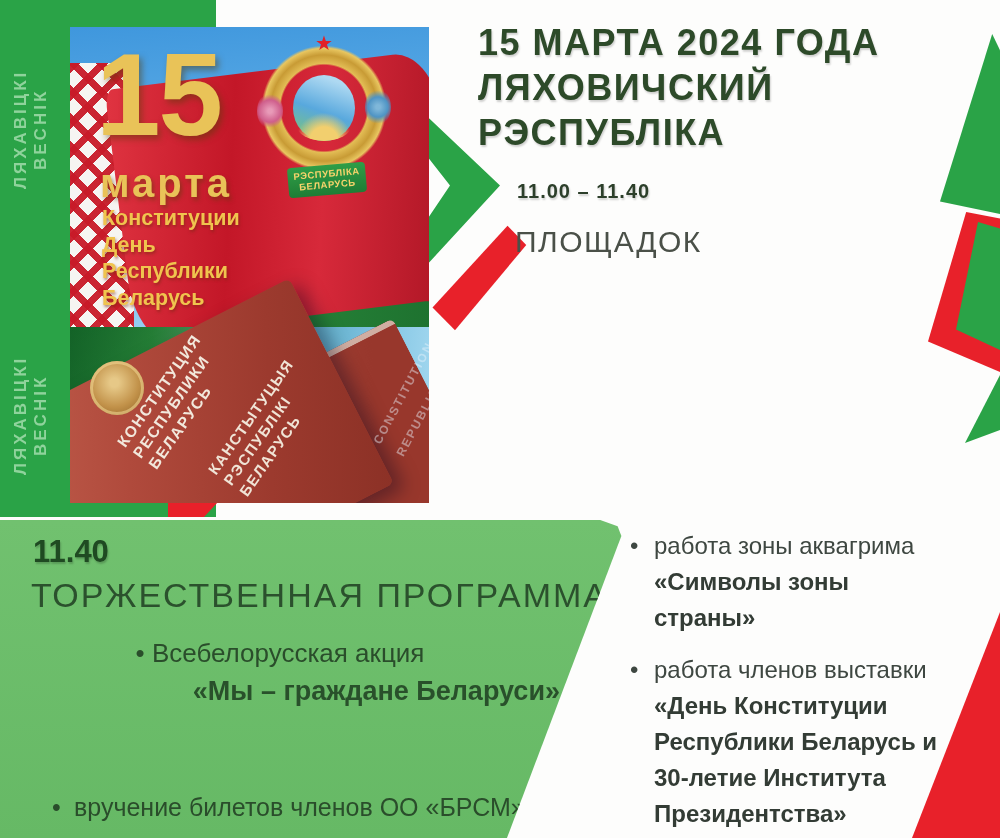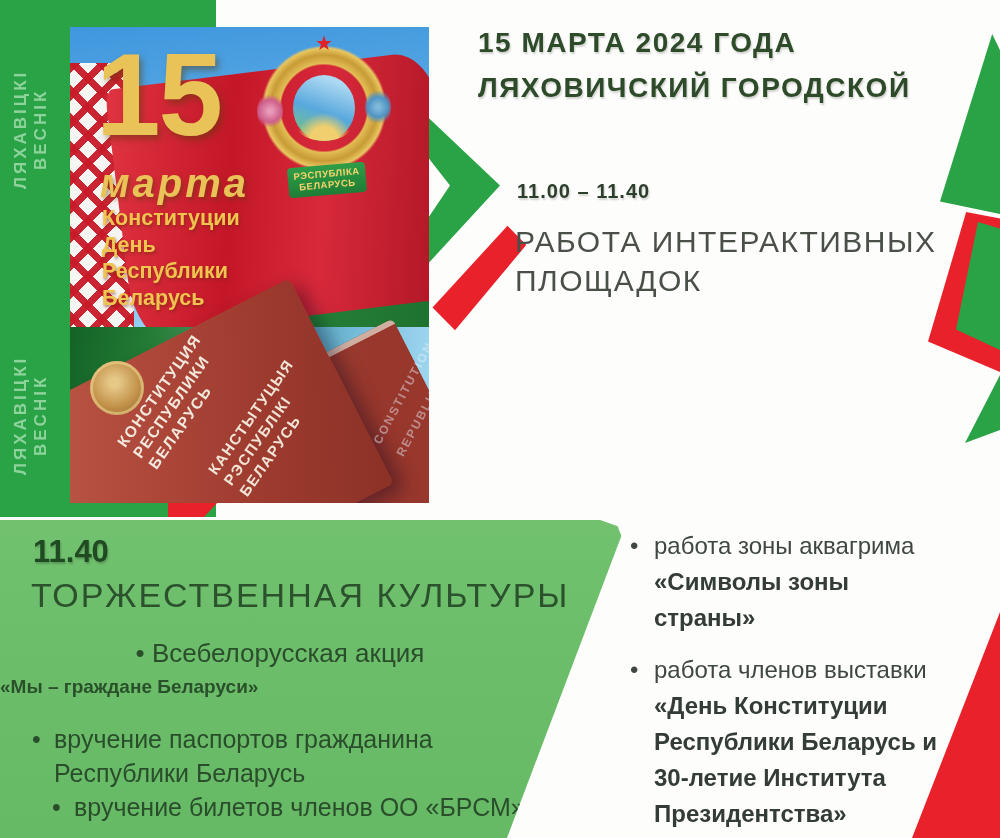--- a/index.html
+++ b/index.html
@@ -45,21 +45,21 @@
              repeating-linear-gradient(45deg,  rgba(200,26,40,.95) 0 7px, transparent 7px 20px),
              repeating-linear-gradient(-45deg, rgba(200,26,40,.95) 0 7px, #f6f5f2 7px 20px); }
   .flag-red { left:50px; top:42px; width:330px; height:272px; transform:rotate(-7deg);
            background:linear-gradient(100deg,#e03441 0%,#c31728 35%,#d7293a 60%,#a81322 100%);
            border-radius:8px 40px 30px 60px / 20px 60px 40px 80px; }
   .flag-green { left:70px; top:290px; width:320px; height:58px; transform:rotate(-7deg);
            background:linear-gradient(100deg,#2f9442,#1c6e2d); border-radius:10px 30px 20px 40px; }
   .fifteen { left:26px; top:10px; font-size:116px; line-height:1; font-weight:bold;
            color:#e9c358; text-shadow:3px 4px 6px rgba(90,60,10,.5); letter-spacing:-2px; }
   .month   { left:30px; top:134px; font-size:40px; font-weight:bold; letter-spacing:3px;
-           color:#e9c358; text-shadow:2px 3px 4px rgba(90,60,10,.5);font-style:italic; }
+           color:#e9c358; text-shadow:2px 3px 4px rgba(90,60,10,.5); }
   .holiday { left:32px; top:178px; font-size:21.5px; font-weight:bold; line-height:26.5px;
            color:#f0c44e; text-shadow:1px 2px 3px rgba(120,40,20,.6); }
   .emblem { left:187px; top:14px; width:134px; height:134px; }
   .emblem-ring { left:0; top:0; width:134px; height:134px; border-radius:50%;
            background:radial-gradient(circle, rgba(0,0,0,0) 45%, #e3bd55 47%, #c89b35 56%, #e8c660 63%, rgba(0,0,0,0) 66%); }
   .emblem-globe { left:36px; top:34px; width:62px; height:66px; border-radius:50%;
            background:linear-gradient(200deg,#aed9f2 15%,#58a8dd 55%,#7cc577 95%); }
   .emblem-sun { left:40px; top:70px; width:54px; height:30px; border-radius:50%;
            background:radial-gradient(circle at 50% 100%, #f2cf6e 0 35%, rgba(242,207,110,0) 70%); }
   .emblem-star { left:50%; top:-8px; transform:translateX(-50%); color:#e02128; font-size:20px; line-height:1; }
@@ -83,21 +83,21 @@
            background:radial-gradient(circle at 45% 40%, #e6c887 10%, #c2924a 55%, #96692a 90%);
            box-shadow:inset 0 0 0 3px rgba(250,225,160,.5); }
   .title-ru { left:38px; top:46px; transform:rotate(-55deg); color:#f2e8dc; font-weight:bold;
            font-size:15.5px; line-height:19px; letter-spacing:1.5px; white-space:nowrap; }
   .title-by { left:128px; top:72px; transform:rotate(-55deg); color:#f0e4d6; font-weight:bold;
            font-size:15px; line-height:19px; letter-spacing:1.5px; white-space:nowrap; }
   .title-en { left:288px; top:46px; transform:rotate(-62deg); color:rgba(235,245,252,.45);
            font-size:12px; font-weight:bold; letter-spacing:2px; line-height:26px; white-space:nowrap; }
 
   
-  .header { left:478px; top:20px; font-size:28px; font-weight:bold; color:#2d4a29;
+  .header { left:478px; top:20px; font-size:36px; font-weight:bold; color:#2d4a29;
             letter-spacing:1.5px; line-height:45px; z-index:4;
             text-shadow:1px 2px 2px rgba(0,0,0,.18); }
   .time1  { left:517px; top:180px; font-size:20px; font-weight:bold; color:#2c3f2a;
             letter-spacing:1px; z-index:4; text-shadow:1px 2px 2px rgba(0,0,0,.18); }
   .subtitle { left:515px; top:222px; font-size:30px; color:#4a5048; letter-spacing:1.5px;
             line-height:39px; z-index:4; }
   .blist { list-style:none; z-index:4; color:#3e4741; }
   .blist li { position:relative; padding-left:26px; }
   .blist li::before { content:"•"; position:absolute; left:2px; top:0; }
   .blist strong { color:#333c35; }
@@ -108,21 +108,21 @@
 
   
   .block { left:0; top:520px; width:622px; height:318px; z-index:3;
            background:linear-gradient(180deg,#71c16f,#66b965);
            clip-path:polygon(0 0,96.5% 0,99.3% 2%,99.9% 5%,81.5% 100%,0 100%); }
   .b-time  { left:33px; top:14px; font-size:31px; font-weight:bold; color:#1f4a22;
              text-shadow:1px 2px 2px rgba(0,0,0,.2); }
   .b-title { left:31px; top:56px; font-size:34px; color:#2b512d; letter-spacing:2px; }
   .b-center1 { left:0; top:118px; width:560px; text-align:center; font-size:26px; color:#2a4d2b; }
   .b-center1::before { content:"•  "; }
-  .b-center2 { left:0; top:156px; width:560px; text-align:left; font-size:19px;
+  .b-center2 { left:0; top:156px; width:560px; text-align:right; font-size:27px;
                font-weight:bold; color:#29502b; }
   .b-item { position:absolute; color:#2a4d2b; font-size:25px; line-height:34px; padding-left:22px; }
   .b-item::before { content:"•"; position:absolute; left:0; top:0; }
   .b-i2 { left:32px; top:202px; width:410px; }
   .b-i3 { left:52px; top:270px; width:520px; }
 </style>
 </head>
 <body>
 
 <div class="page">
@@ -184,37 +184,35 @@
     <div class="abs holiday">
       <div>Конституции</div>
       <div>День</div>
       <div>Республики</div>
       <div>Беларусь</div>
     </div>
   </div>
 
   <div class="abs header">
     <div>15 МАРТА 2024 ГОДА</div>
-    <div>ЛЯХОВИЧСКИЙ ГОРОДСКОЙ</div>
+    <div>ЛЯХОВИЧСКИЙ РЭСПУБЛІКА</div>
   </div>
 
   <div class="abs time1">11.00 – 11.40</div>
   <div class="abs subtitle">
-    <div>РАБОТА ИНТЕРАКТИВНЫХ</div>
     <div>ПЛОЩАДОК</div>
   </div>
 
 
   <ul class="abs blist list-right">
     <li><span>работа зоны аквагрима </span><strong>«Символы зоны страны»</strong></li>
     <li><span>работа членов выставки </span><strong>«День Конституции Республики Беларусь и 30-летие Института Президентства»</strong></li>
   </ul>
 
   <div class="abs block">
     <div class="abs b-time">11.40</div>
-    <div class="abs b-title">ТОРЖЕСТВЕННАЯ КУЛЬТУРЫ</div>
+    <div class="abs b-title">ТОРЖЕСТВЕННАЯ ПРОГРАММА</div>
     <div class="abs b-center1">Всебелорусская акция</div>
     <div class="abs b-center2">«Мы – граждане Беларуси»</div>
-    <div class="abs b-item b-i2">вручение паспортов гражданина Республики Беларусь</div>
     <div class="abs b-item b-i3">вручение билетов членов ОО «БРСМ»</div>
   </div>
 
 </div>
 
 </body></html>

